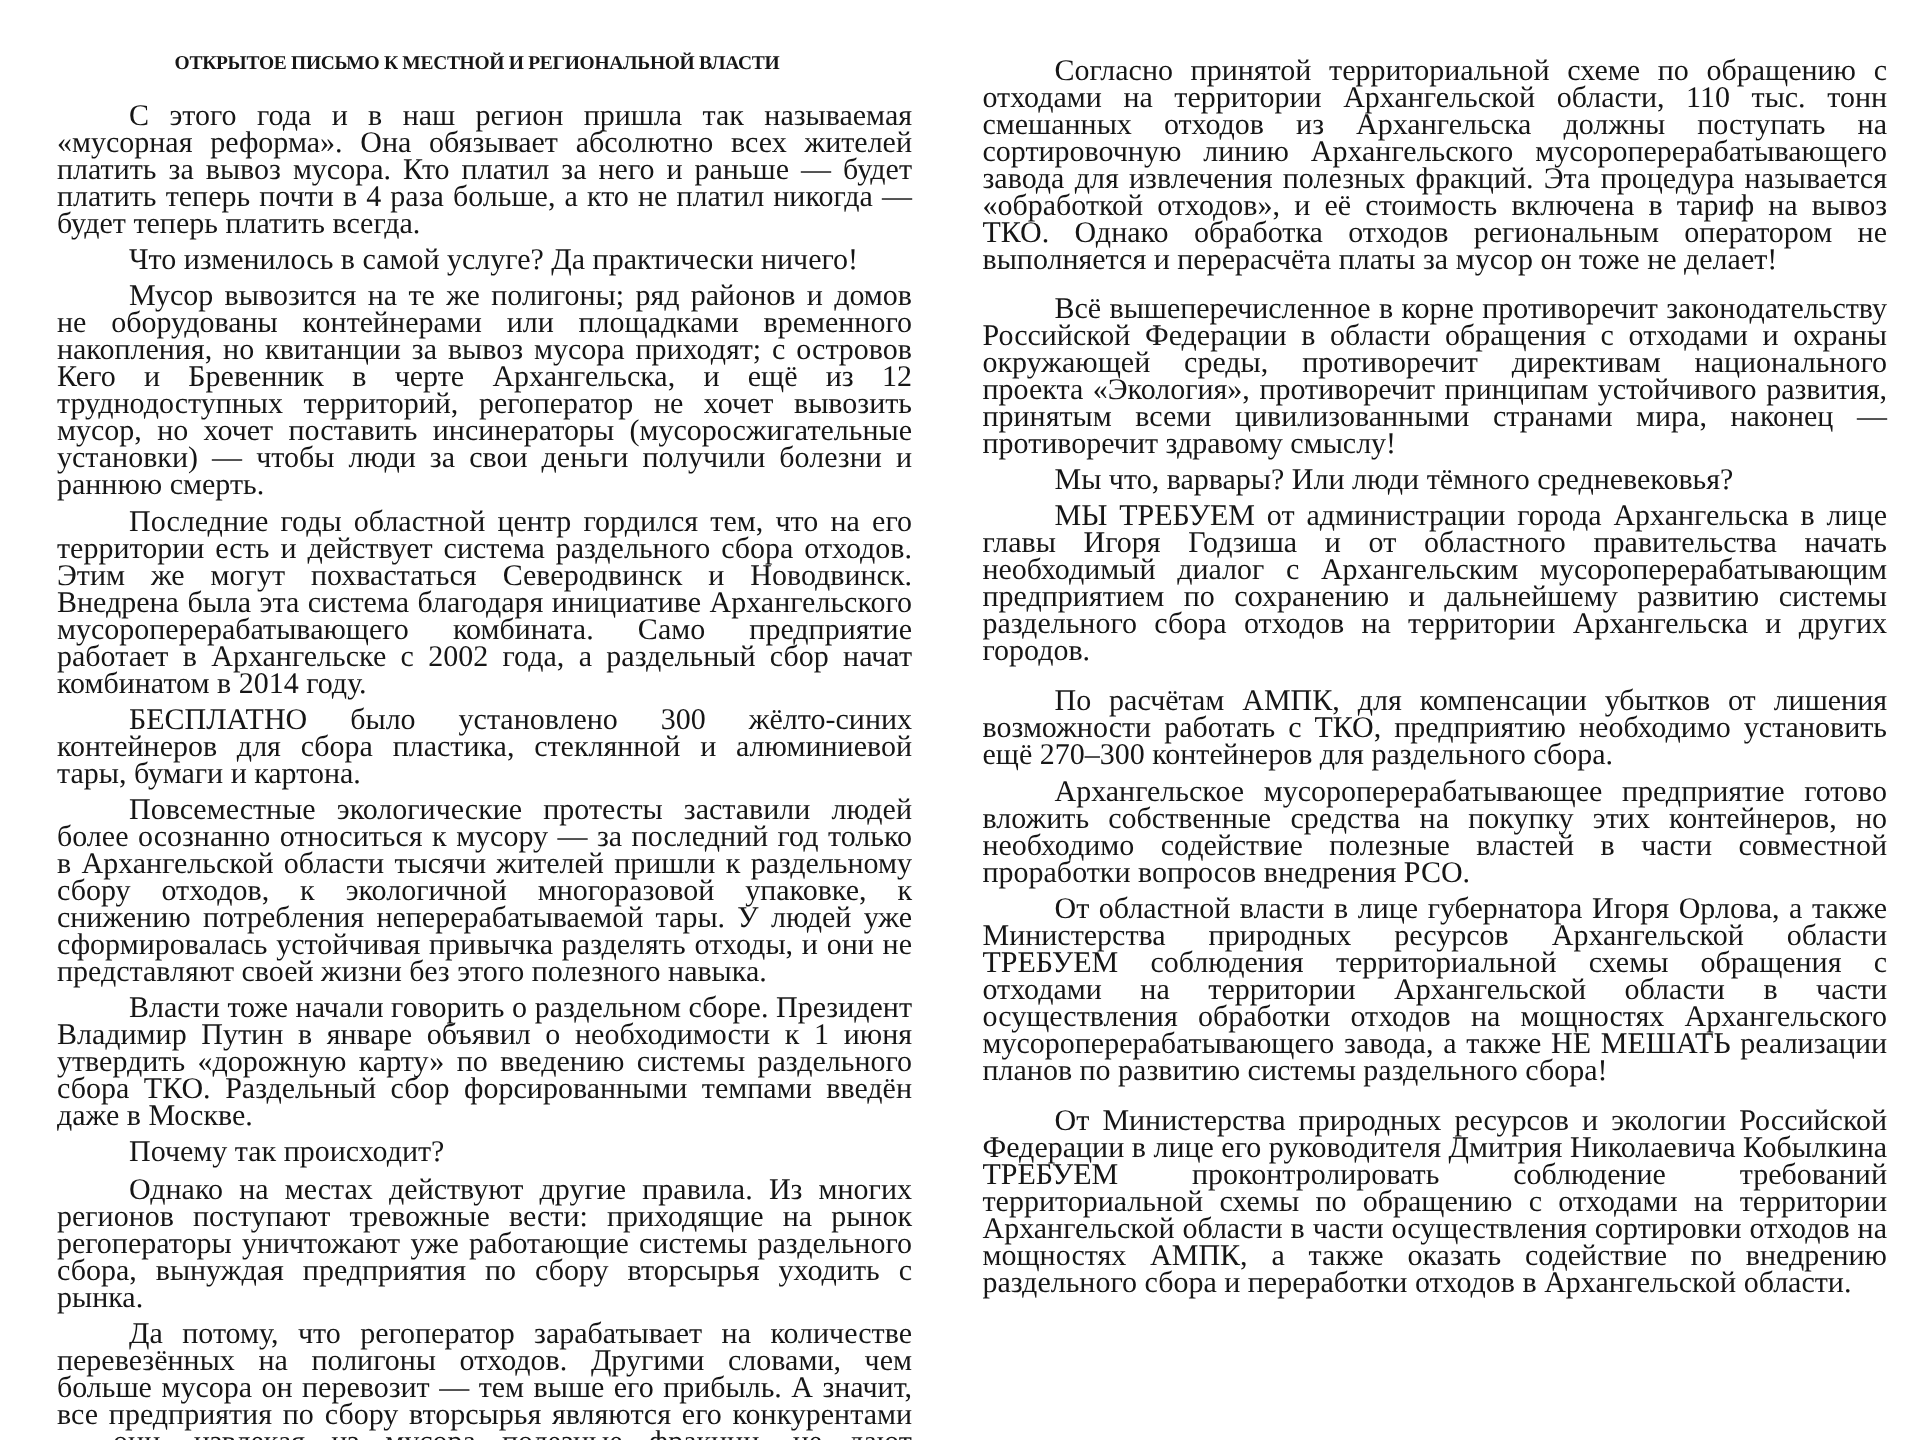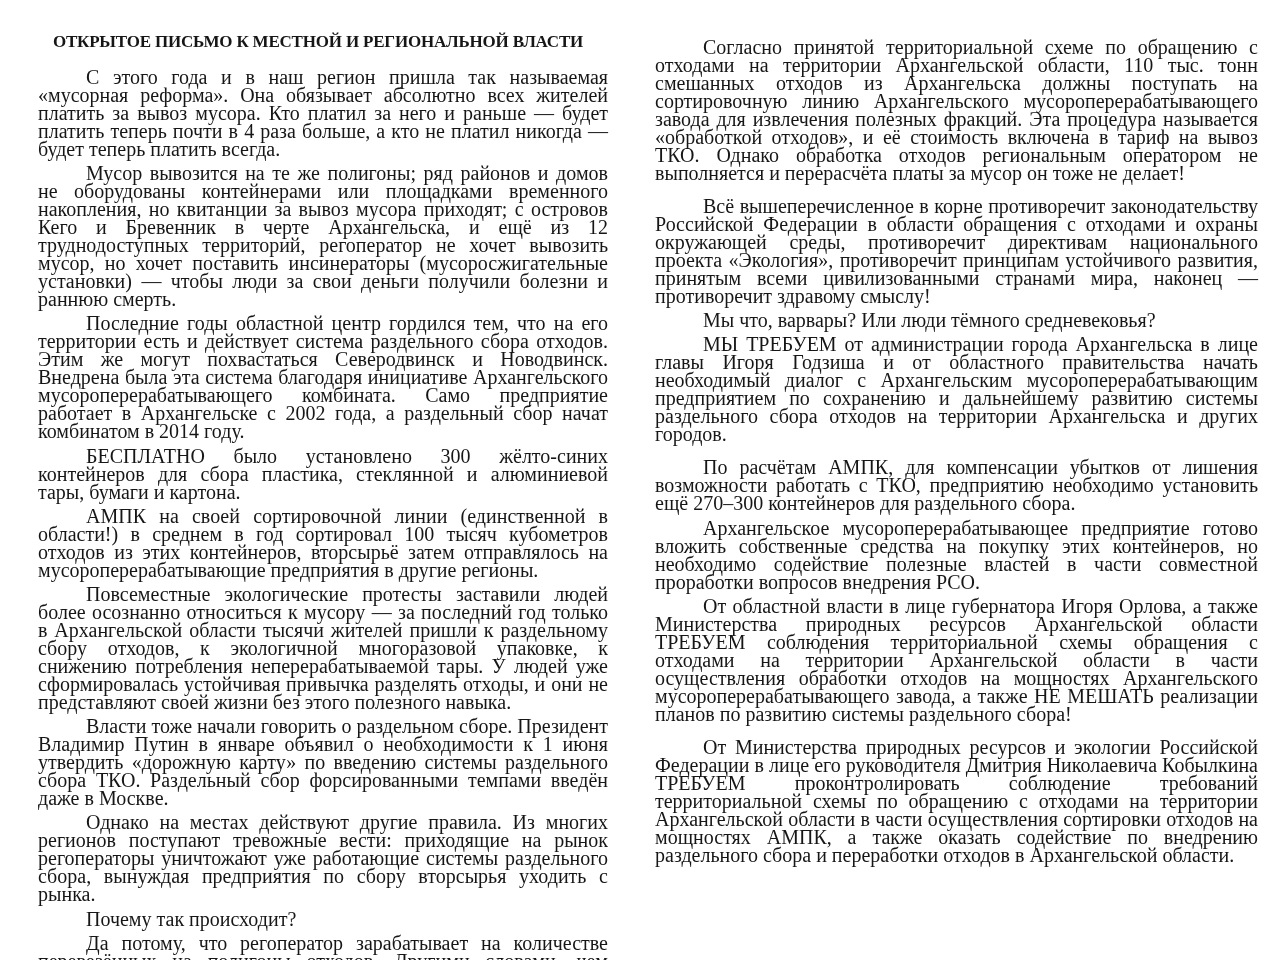--- a/index.html
+++ b/index.html
@@ -1,42 +1,42 @@
 <!DOCTYPE html>
 <html><head>
 <meta charset="utf-8">
 <style>
   html, body { margin:0; padding:0; background:#ffffff; }
   body { width:1280px; height:960px; overflow:hidden; position:relative;
          font-family:"Liberation Serif","DejaVu Serif",serif; color:#161616; }
   .col { position:absolute; top:0; }
   .col-left { left:38px; width:570px; top:30px; }
   .col-right { left:655px; width:603px; top:38px; }
-  h1 { margin:0 0 14px 0; font-size:17px; font-weight:bold; text-align:center;
+  h1 { margin:0 0 14px 0; font-size:13px; font-weight:bold; text-align:center;
        letter-spacing:-0.2px; line-height:24px; padding-right:10px; }
   p { margin:0 0 6.2px 0; font-size:20px; line-height:18px; text-align:justify;
       text-indent:48px; }
   p.bold { font-weight:normal; }
   p.gap { margin-bottom:15px; }
 </style>
 </head>
 <body>
 
 <div class="col col-left">
   <h1>ОТКРЫТОЕ ПИСЬМО К МЕСТНОЙ И РЕГИОНАЛЬНОЙ ВЛАСТИ</h1>
   <div>
     <p>С этого года и в наш регион пришла так называемая «мусорная реформа». Она обязывает абсолютно всех жителей платить за вывоз мусора. Кто платил за него и раньше — будет платить теперь почти в 4 раза больше, а кто не платил никогда — будет теперь платить всегда.</p>
+    <p>Что изменилось в самой услуге? Да практически ничего!</p>
     <p>Мусор вывозится на те же полигоны; ряд районов и домов не оборудованы контейнерами или площадками временного накопления, но квитанции за вывоз мусора приходят; с островов Кего и Бревенник в черте Архангельска, и ещё из 12 труднодоступных территорий, регоператор не хочет вывозить мусор, но хочет поставить инсинераторы (мусоросжигательные установки) — чтобы люди за свои деньги получили болезни и раннюю смерть.</p>
     <p>Последние годы областной центр гордился тем, что на его территории есть и действует система раздельного сбора отходов. Этим же могут похвастаться Северодвинск и Новодвинск. Внедрена была эта система благодаря инициативе Архангельского мусороперерабатывающего комбината. Само предприятие работает в Архангельске с 2002 года, а раздельный сбор начат комбинатом в 2014 году.</p>
     <p class="bold">БЕСПЛАТНО было установлено 300 жёлто-синих контейнеров для сбора пластика, стеклянной и алюминиевой тары, бумаги и картона.</p>
-    <p>АМПК на своей сортировочной линии (единственной в области!) в среднем в год сортировал 100 тысяч кубометров отходов из этих контейнеров, вторсырьё затем отправлялось на мусороперерабатывающие предприятия в другие регионы.</p>
     <p>Повсеместные экологические протесты заставили людей более осознанно относиться к мусору — за последний год только в Архангельской области тысячи жителей пришли к раздельному сбору отходов, к экологичной многоразовой упаковке, к снижению потребления неперерабатываемой тары. У людей уже сформировалась устойчивая привычка разделять отходы, и они не представляют своей жизни без этого полезного навыка.</p>
     <p>Власти тоже начали говорить о раздельном сборе. Президент Владимир Путин в январе объявил о необходимости к 1 июня утвердить «дорожную карту» по введению системы раздельного сбора ТКО. Раздельный сбор форсированными темпами введён даже в Москве.</p>
+    <p>Почему так происходит?</p>
     <p>Однако на местах действуют другие правила. Из многих регионов поступают тревожные вести: приходящие на рынок регоператоры уничтожают уже работающие системы раздельного сбора, вынуждая предприятия по сбору вторсырья уходить с рынка.</p>
-    <p>Почему так происходит?</p>
     <p>Да потому, что регоператор зарабатывает на количестве перевезённых на полигоны отходов. Другими словами, чем больше мусора он перевозит — тем выше его прибыль. А значит, все предприятия по сбору вторсырья являются его конкурентами — они, извлекая из мусора полезные фракции, не дают регоператору увезти их на свалку и увеличить тем самым свою прибыль.</p>
 
   </div>
 </div>
 
 <div class="col col-right">
   <div>
     <p class="gap">Согласно принятой территориальной схеме по обращению с отходами на территории Архангельской области, 110 тыс. тонн смешанных отходов из Архангельска должны поступать на сортировочную линию Архангельского мусороперерабатывающего завода для извлечения полезных фракций. Эта процедура называется «обработкой отходов», и её стоимость включена в тариф на вывоз ТКО. Однако обработка отходов региональным оператором не выполняется и перерасчёта платы за мусор он тоже не делает!</p>
     <p>Всё вышеперечисленное в корне противоречит законодательству Российской Федерации в области обращения с отходами и охраны окружающей среды, противоречит директивам национального проекта «Экология», противоречит принципам устойчивого развития, принятым всеми цивилизованными странами мира, наконец — противоречит здравому смыслу!</p>
     <p>Мы что, варвары? Или люди тёмного средневековья?</p>

